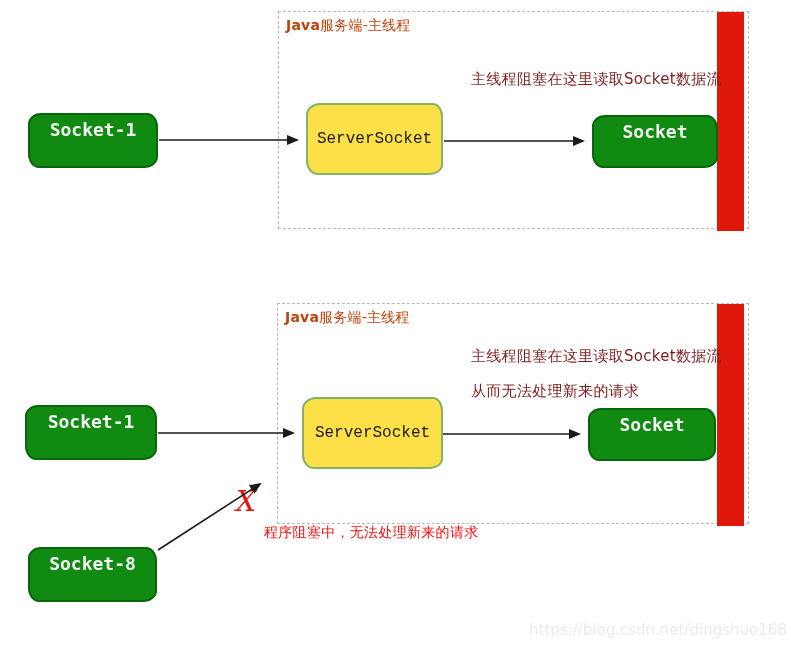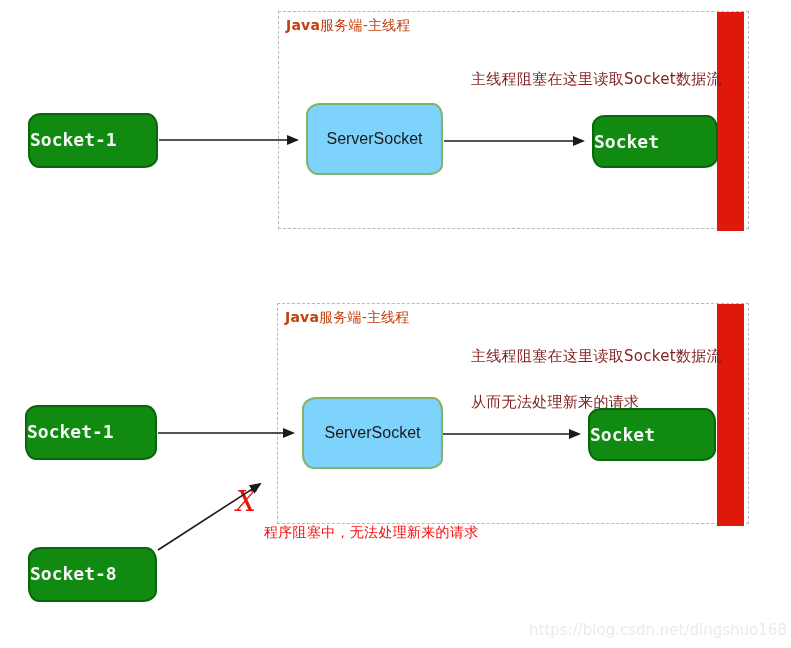--- a/index.html
+++ b/index.html
@@ -26,39 +26,40 @@
   .red-bar{
     position:absolute;
     background:#e0180b;
   }
   .green-box{
     position:absolute;
     background:#118a11;
     border:2px solid #0a660a;
     border-radius:13px 11px 14px 11px / 11px 14px 11px 14px;
     display:flex;
+    justify-content:center;
     align-items:flex-start;
-    padding-top:14px;
+    padding-top:4px;
     box-sizing:border-box;
     color:#f5f5f5;
     font-family:"DejaVu Sans Mono","Liberation Mono",monospace;
     font-weight:bold;
     font-size:18px;
   }
   .server-box{
     position:absolute;
-    background:#7dd3fc;
+    background:#fde047;
     border:2px solid #82b366;
     border-radius:14px 10px 14px 12px / 12px 14px 10px 14px;
     display:flex;
     justify-content:center;
     align-items:center;
     box-sizing:border-box;
     color:#1a1a1a;
-    font-family:Liberation Sans, sans-serif;
+    font-family:Liberation Mono, monospace;
     font-size:16px;
   }
   .ann{
     position:absolute;
     color:#7f1d1d;
     font-size:15px;
     white-space:nowrap;
     letter-spacing:0.3px;
   }
   .note{
@@ -119,21 +120,21 @@
   <div class="frame" style="left:277px;top:303px;width:470px;height:219px"></div>
 
   <div class="frame-title" style="left:285px;top:309px">
     <b>Java</b><span>服务端-主线程</span>
   </div>
 
   <div class="red-bar" style="left:717px;top:304px;width:27px;height:222px"></div>
 
   <div class="ann" style="left:471px;top:347px">主线程阻塞在这里读取Socket数据流</div>
 
-  <div class="ann" style="left:471px;top:393px">从而无法处理新来的请求</div>
+  <div class="ann" style="left:471px;top:382px">从而无法处理新来的请求</div>
 
   <div class="green-box" style="left:25px;top:405px;width:132px;height:55px">
     <span>Socket-1</span>
   </div>
 
   <div class="server-box" style="left:302px;top:397px;width:141px;height:72px">
     <span>ServerSocket</span>
   </div>
 
   <div class="green-box" style="left:588px;top:408px;width:128px;height:53px">

